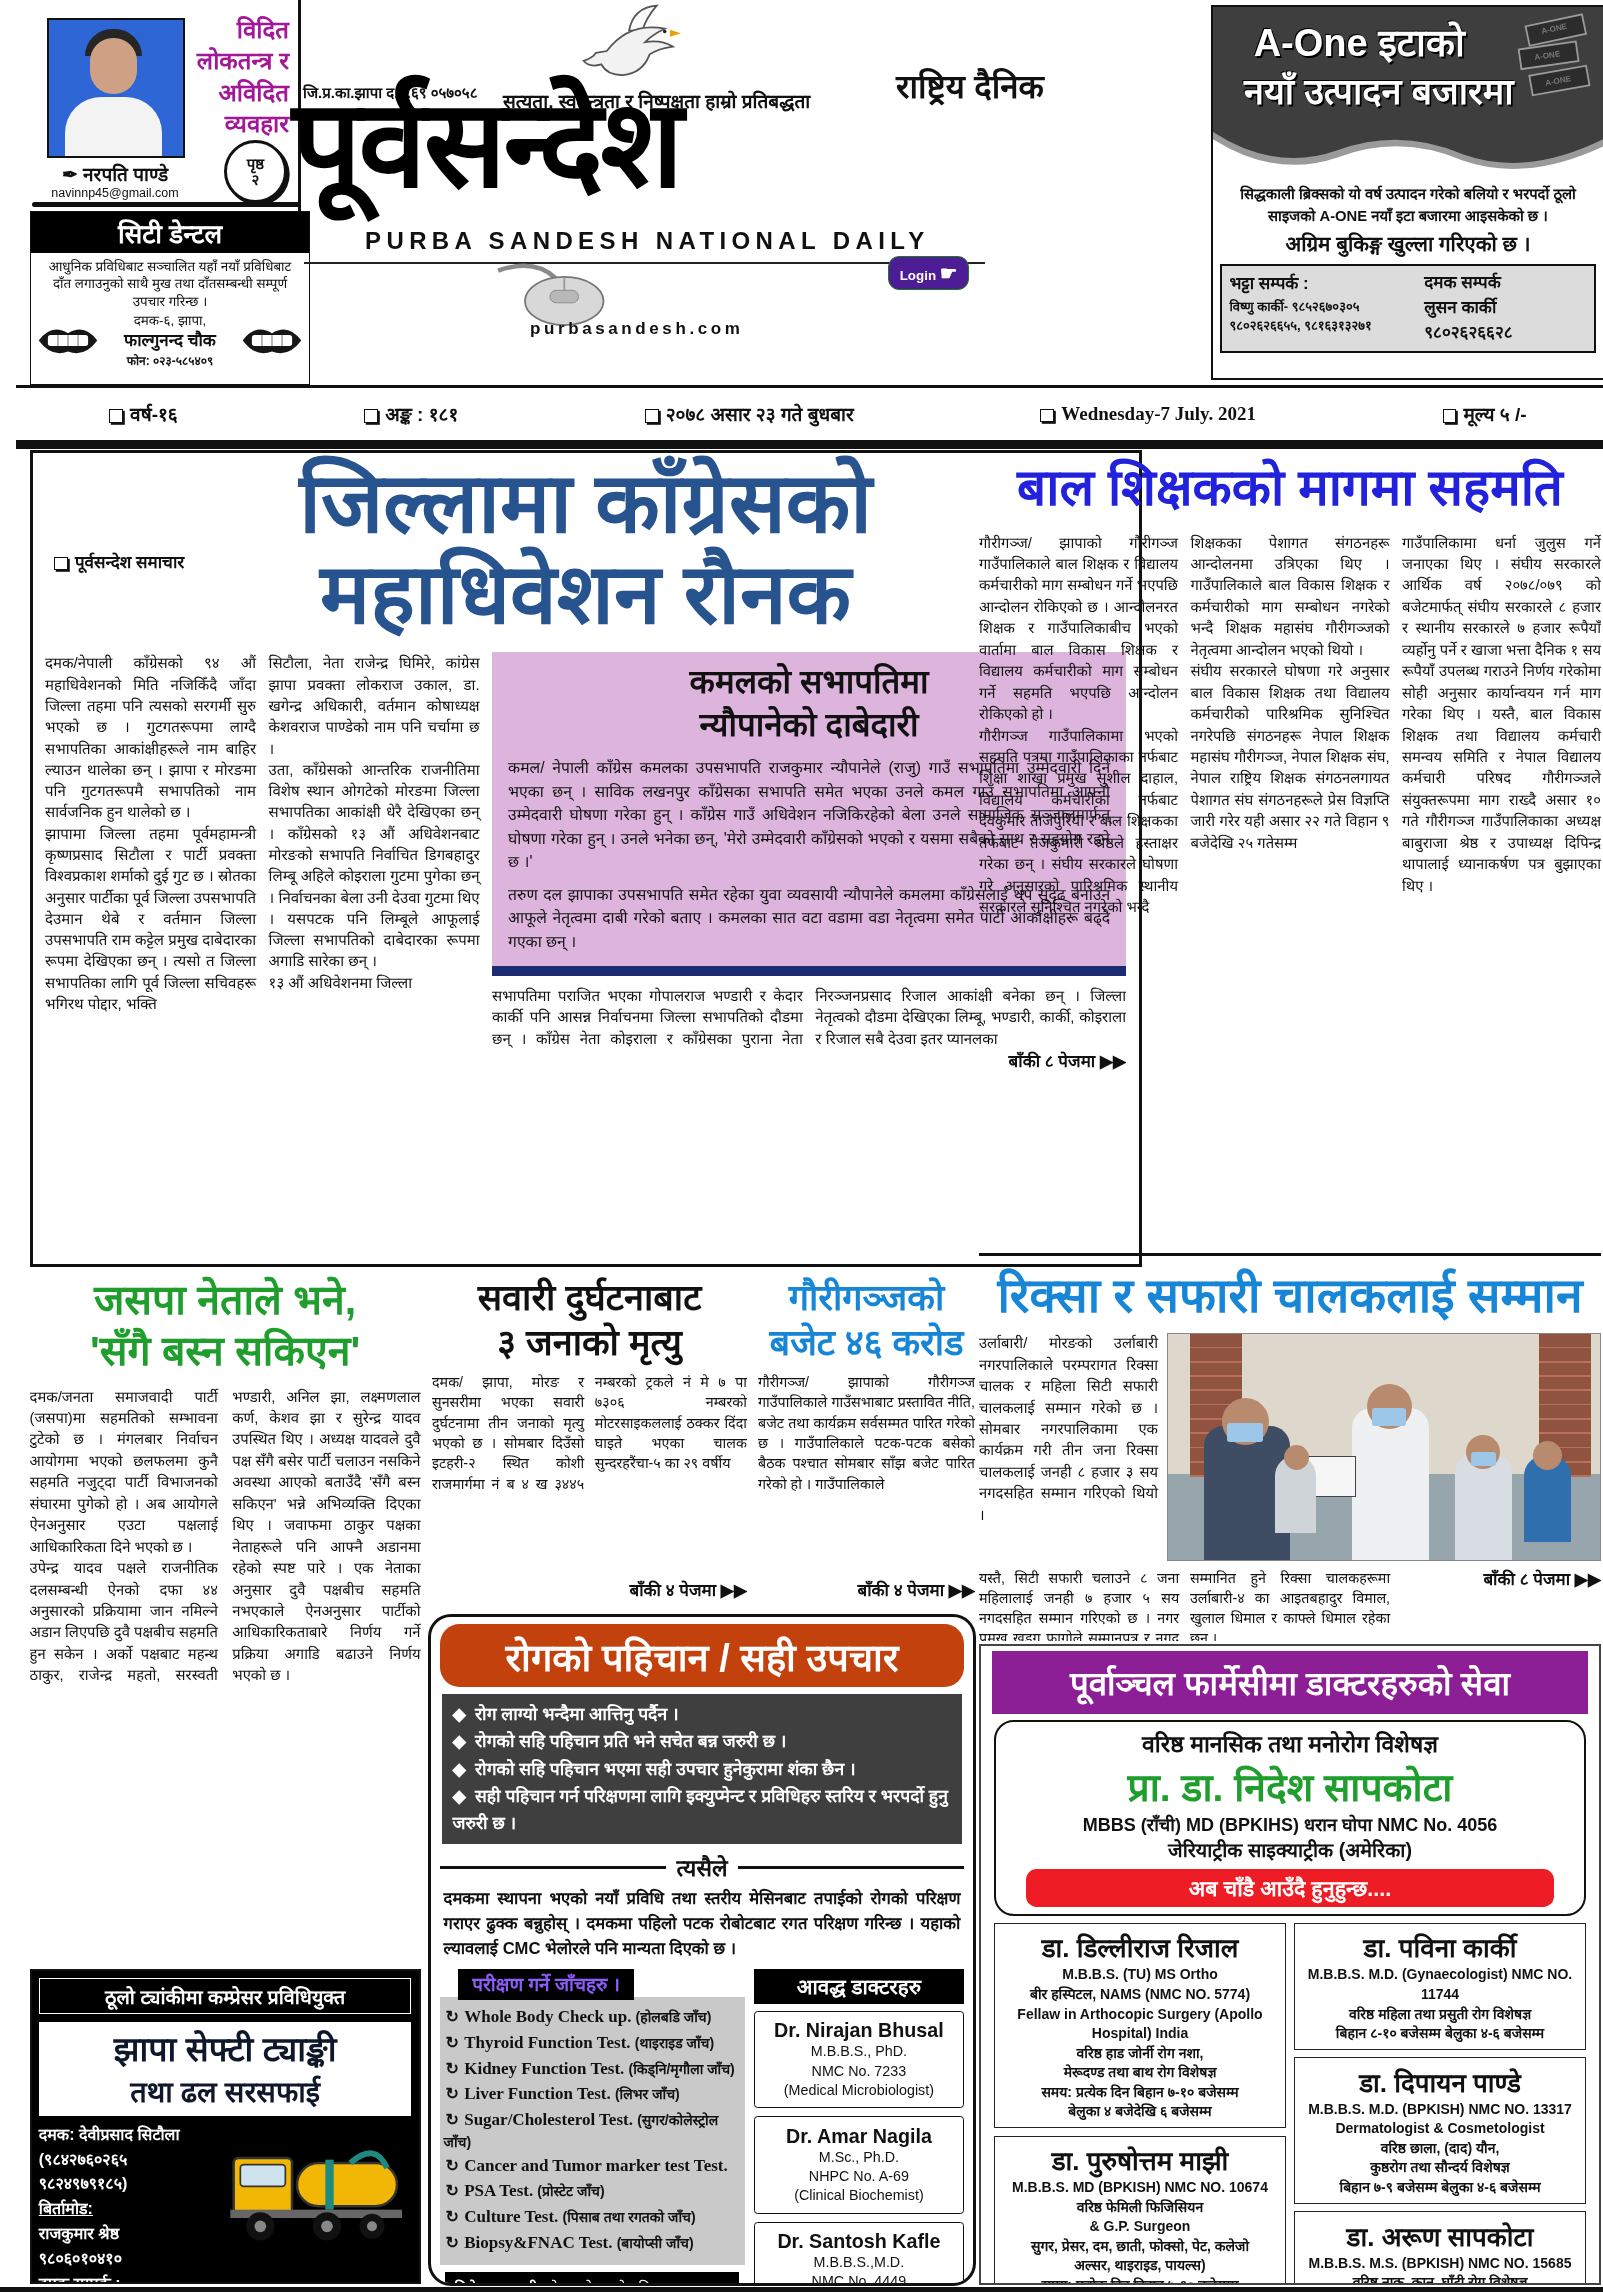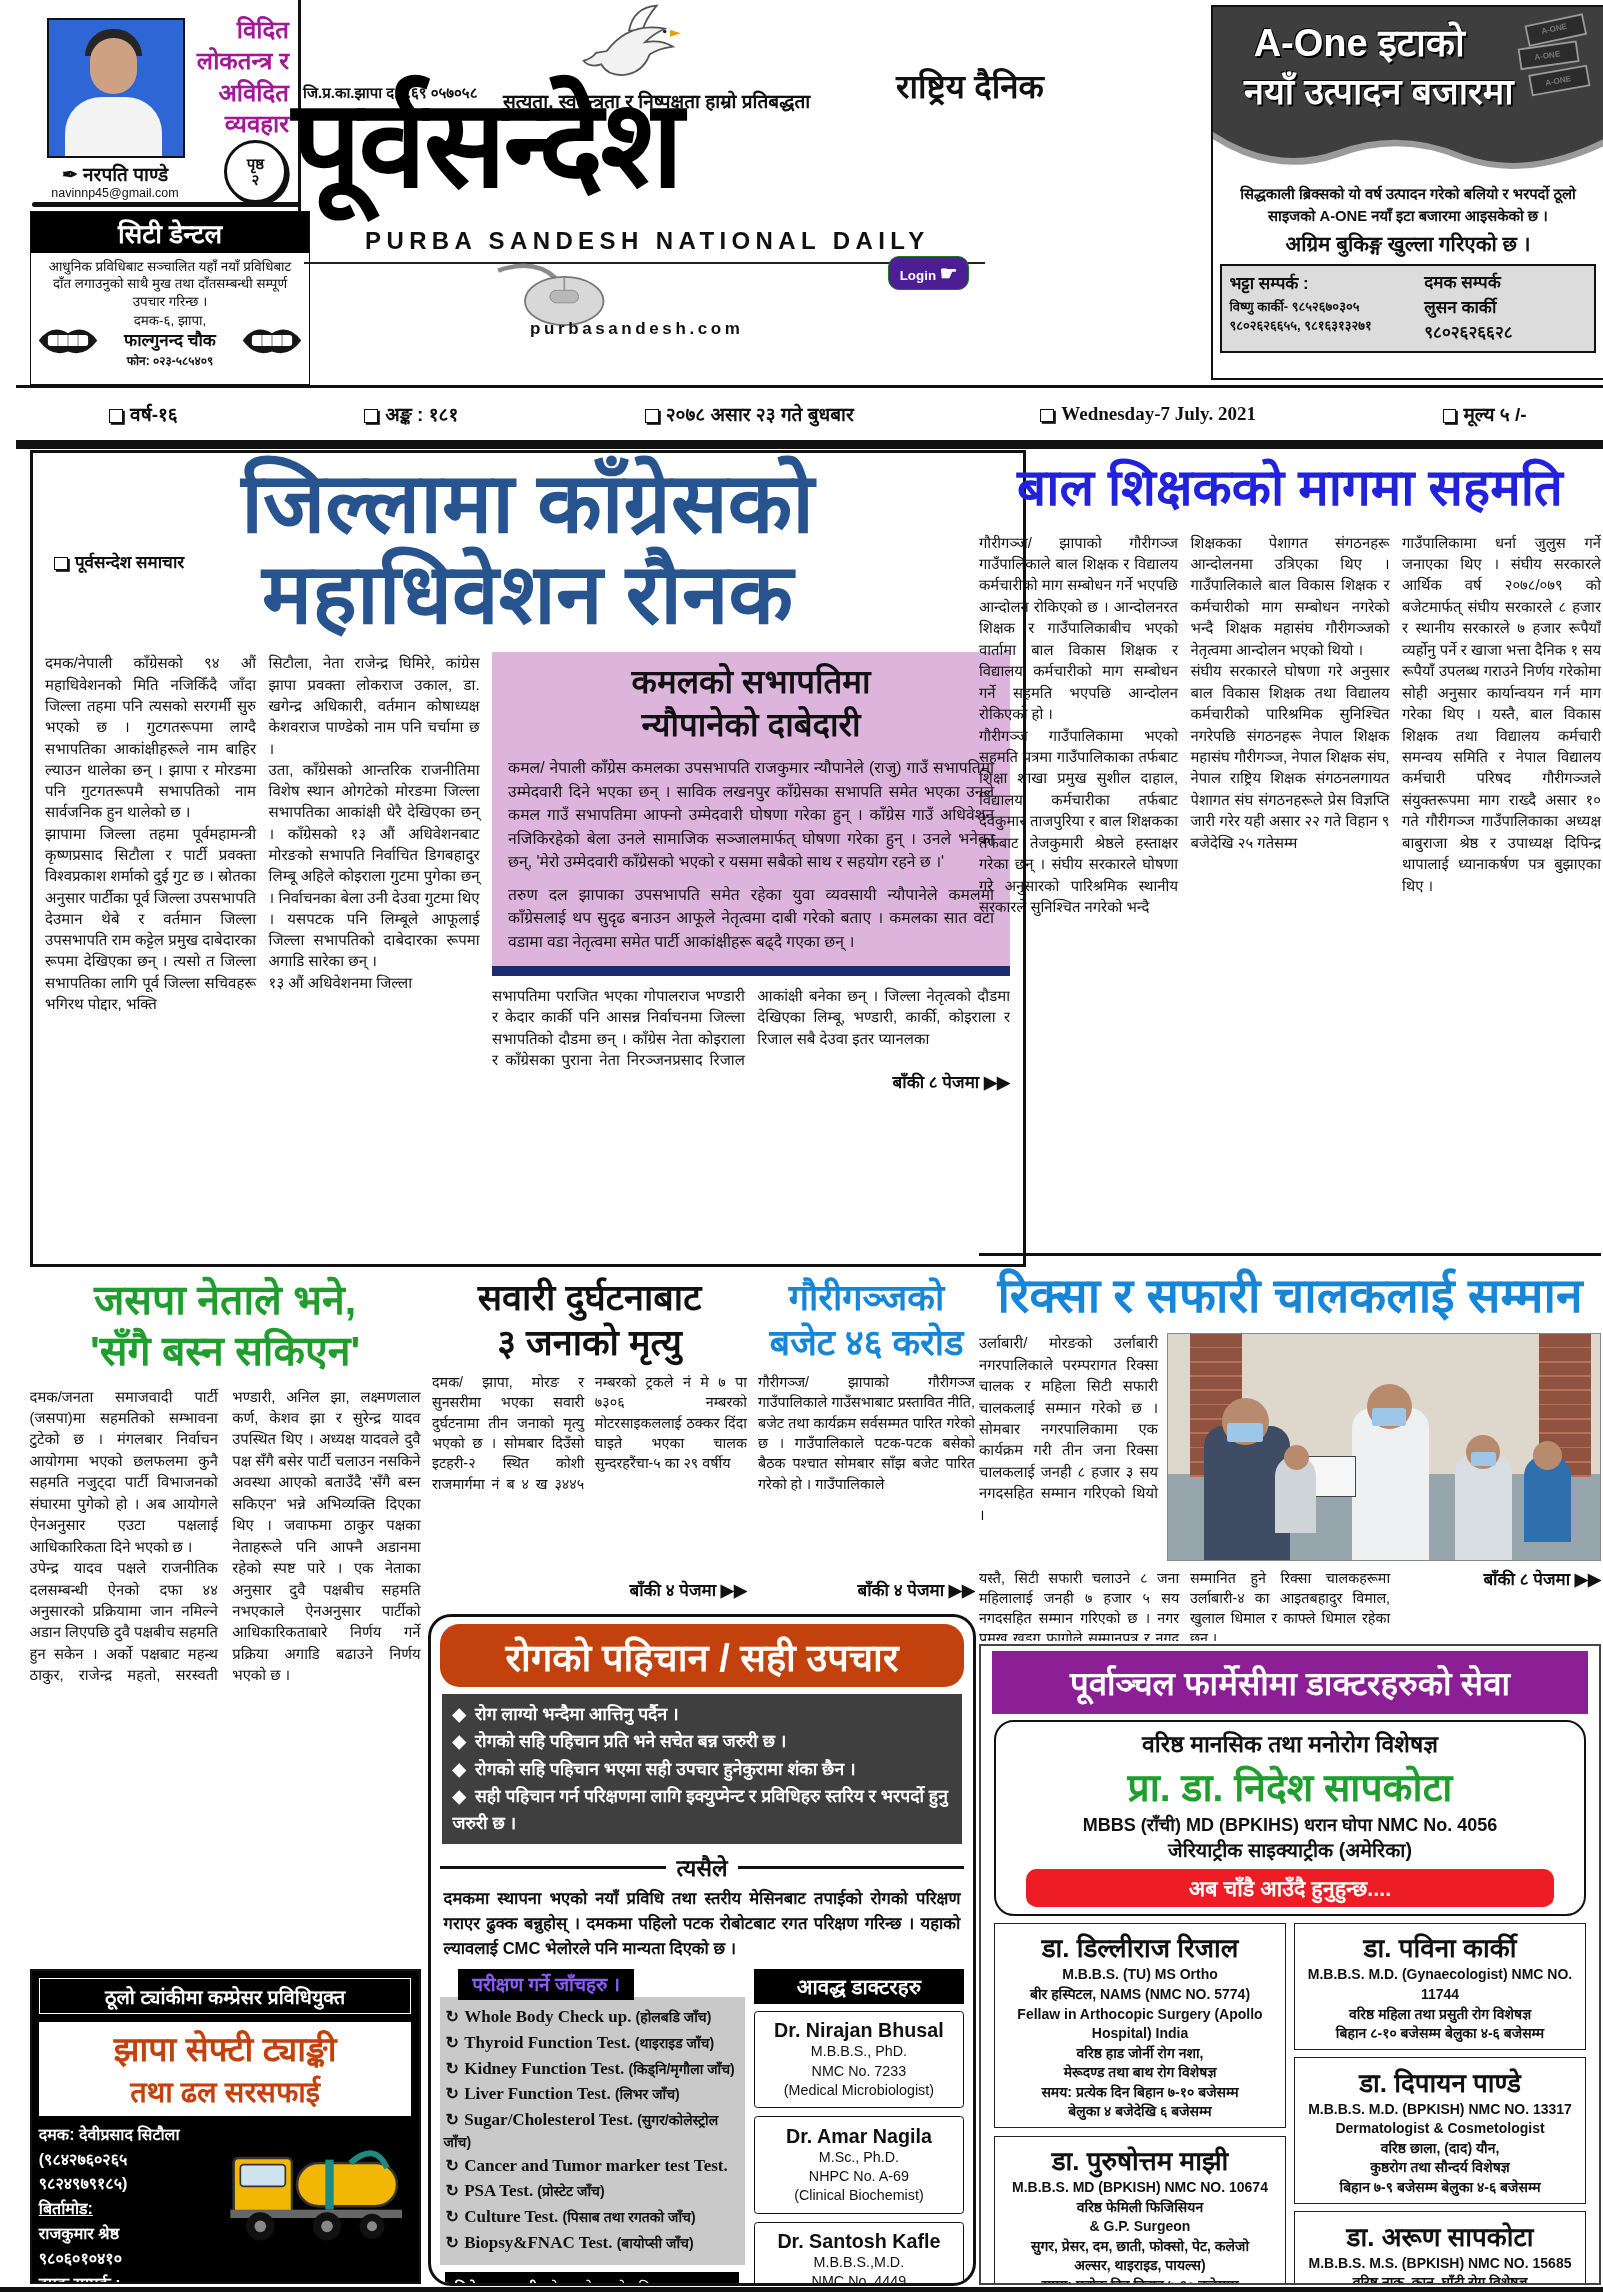--- a/index.html
+++ b/index.html
@@ -54,21 +54,21 @@
   .aone-ct{margin:7.2px;border:2.7px solid #111;background:#dcdcdc;display:flex;padding:5.4px 7.2px;}
   .aone-ct .cl{flex:1.2;}
   .aone-ct .cl .t{font-size:17px;font-weight:900;}
   .aone-ct .cl div{font-size:13px;font-weight:bold;line-height:1.5;}
   .aone-ct .cr{flex:1;text-align:left;font-size:17px;font-weight:900;line-height:1.45;}
   
   .datebar{left:16px;top:385px;width:1604px;height:52px;border-top:3.6px solid #111;border-bottom:9px solid #111;
            display:flex;align-items:center;justify-content:space-around;font-size:19px;font-weight:bold;background:#fff;}
   .datebar .eng{font-family:"Liberation Serif",serif;}
   
-  .lead{left:29.6px;top:450px;width:996px;height:817px;border:3.6px solid #111;padding:5.4px 12.5px;box-sizing:border-box;overflow:hidden;}
+  .lead{left:29.6px;top:450px;width:1112px;height:817px;border:3.6px solid #111;padding:5.4px 12.5px;box-sizing:border-box;overflow:hidden;}
   .lead .h{text-align:center;color:#27538f;font-size:84px;font-weight:900;line-height:1.08;}
   .lead .byline{position:absolute;left:21.5px;top:97px;font-size:17px;font-weight:bold;}
   .lead-cols{display:flex;gap:12.5px;margin-top:12.5px;height:598px;overflow:hidden;}
   .lc{flex:0 0 211px;font-size:15px;line-height:1.42;}
   .lead-right{flex:1;display:flex;flex-direction:column;}
   .inset{background:#dcb4dc;border-bottom:10.7px solid #1c2b72;padding:9px 16px 12.5px;}
   .inset .t{text-align:center;font-size:33px;font-weight:bold;line-height:1.3;}
   .inset .p{font-size:15.7px;line-height:1.5;margin-top:9px;}
   .lead-cont{columns:2;column-gap:12.5px;font-size:15px;line-height:1.42;margin-top:9px;}
   
@@ -121,21 +121,21 @@
   .t-ne{font-weight:bold;font-size:14px;}
   .special{background:#000;color:#fff;margin:7.2px 5.4px;padding:5.4px 9px;font-size:14.8px;line-height:1.5;}
   .docs-head{background:#000;color:#fff;text-align:center;font-size:20.6px;font-weight:900;padding:3.6px 0;margin-bottom:7.2px;}
   .dcard{border:1.8px solid #111;border-radius:3.6px;text-align:center;padding:7.2px 3.6px;margin-bottom:8px;}
   .dcard .nm{font-size:19.7px;font-weight:900;}
   .dcard .ln{font-size:14.3px;line-height:1.35;}
   
   .tank{left:29.6px;top:1969px;width:391px;height:315px;background:#000;border:2.7px solid #111;
         box-sizing:border-box;padding:7.2px;color:#fff;overflow:hidden;}
   .tank-top{border:1.8px solid #fff;text-align:center;font-size:19.7px;font-weight:bold;padding:3.6px 0;}
-  .tank-title{background:#fff;color:#c2410c;text-align:center;margin:7.2px 0;padding:3.6px 0 5.4px;}
+  .tank-title{background:#fff;color:#0f172a;text-align:center;margin:7.2px 0;padding:3.6px 0 5.4px;}
   .tank-title .t1{font-size:34px;font-weight:900;}
   .tank-title .t2{font-size:29px;font-weight:900;}
   .tank-mid{display:flex;gap:5.4px;}
   .tank-mid .txt{flex:1;font-size:16px;font-weight:bold;line-height:1.55;}
   .u{text-decoration:underline;}
   
   .pharm{left:979px;top:1644px;width:622px;height:641px;border:2.7px solid #444;box-sizing:border-box;
          padding:3.6px 5.4px;overflow:hidden;}
   .ph-head{background:#8c1f96;color:#fff;text-align:center;font-size:33px;font-weight:900;padding:9px 0;margin:1.8px 5.4px 5.4px;}
   .ph-card{border:2.7px solid #111;border-radius:19.7px;margin:0 7.2px;padding:5.4px 7.2px 7.2px;text-align:center;}

